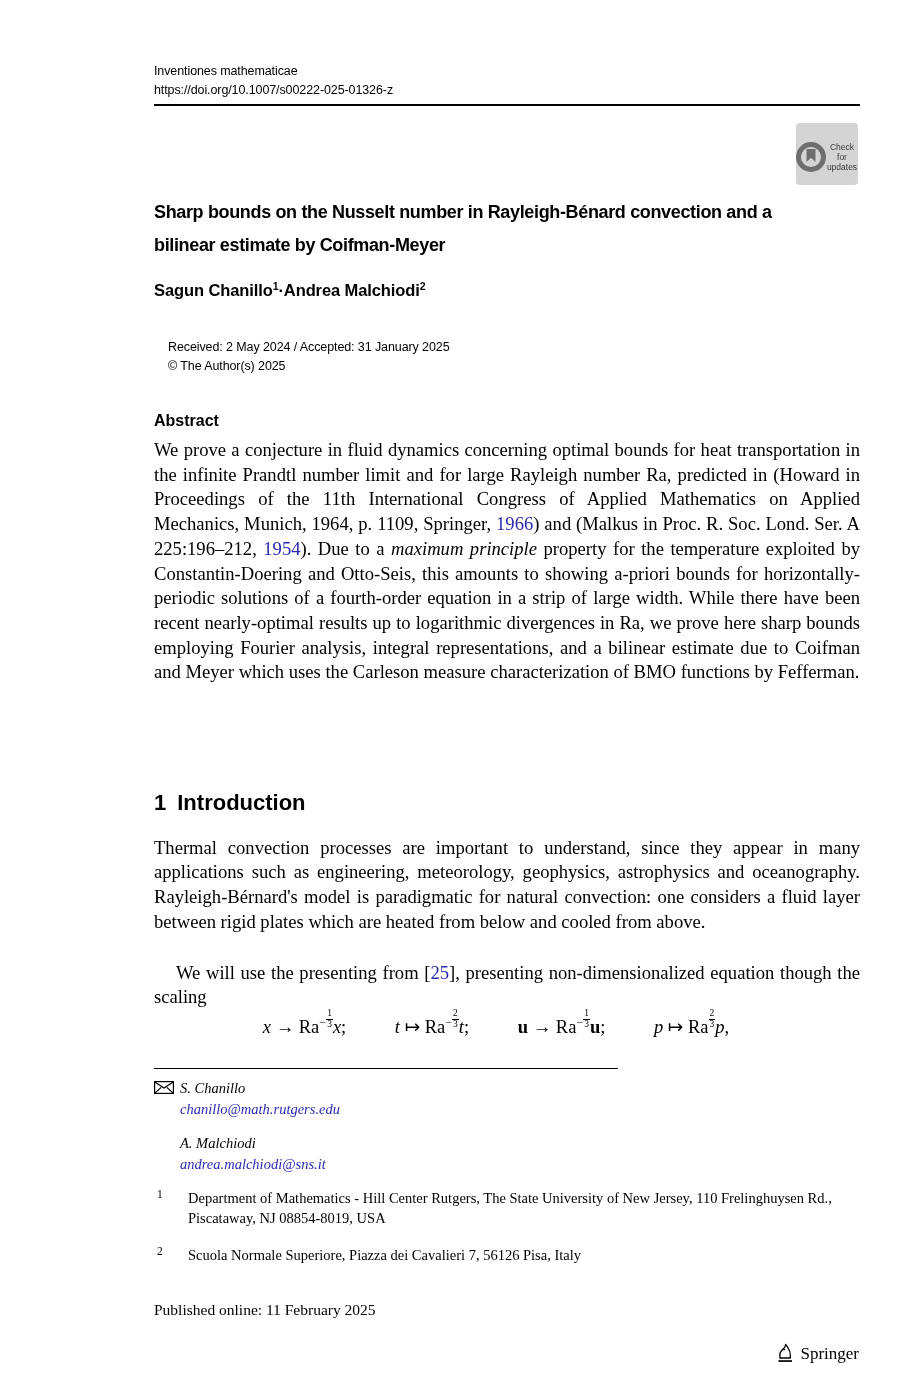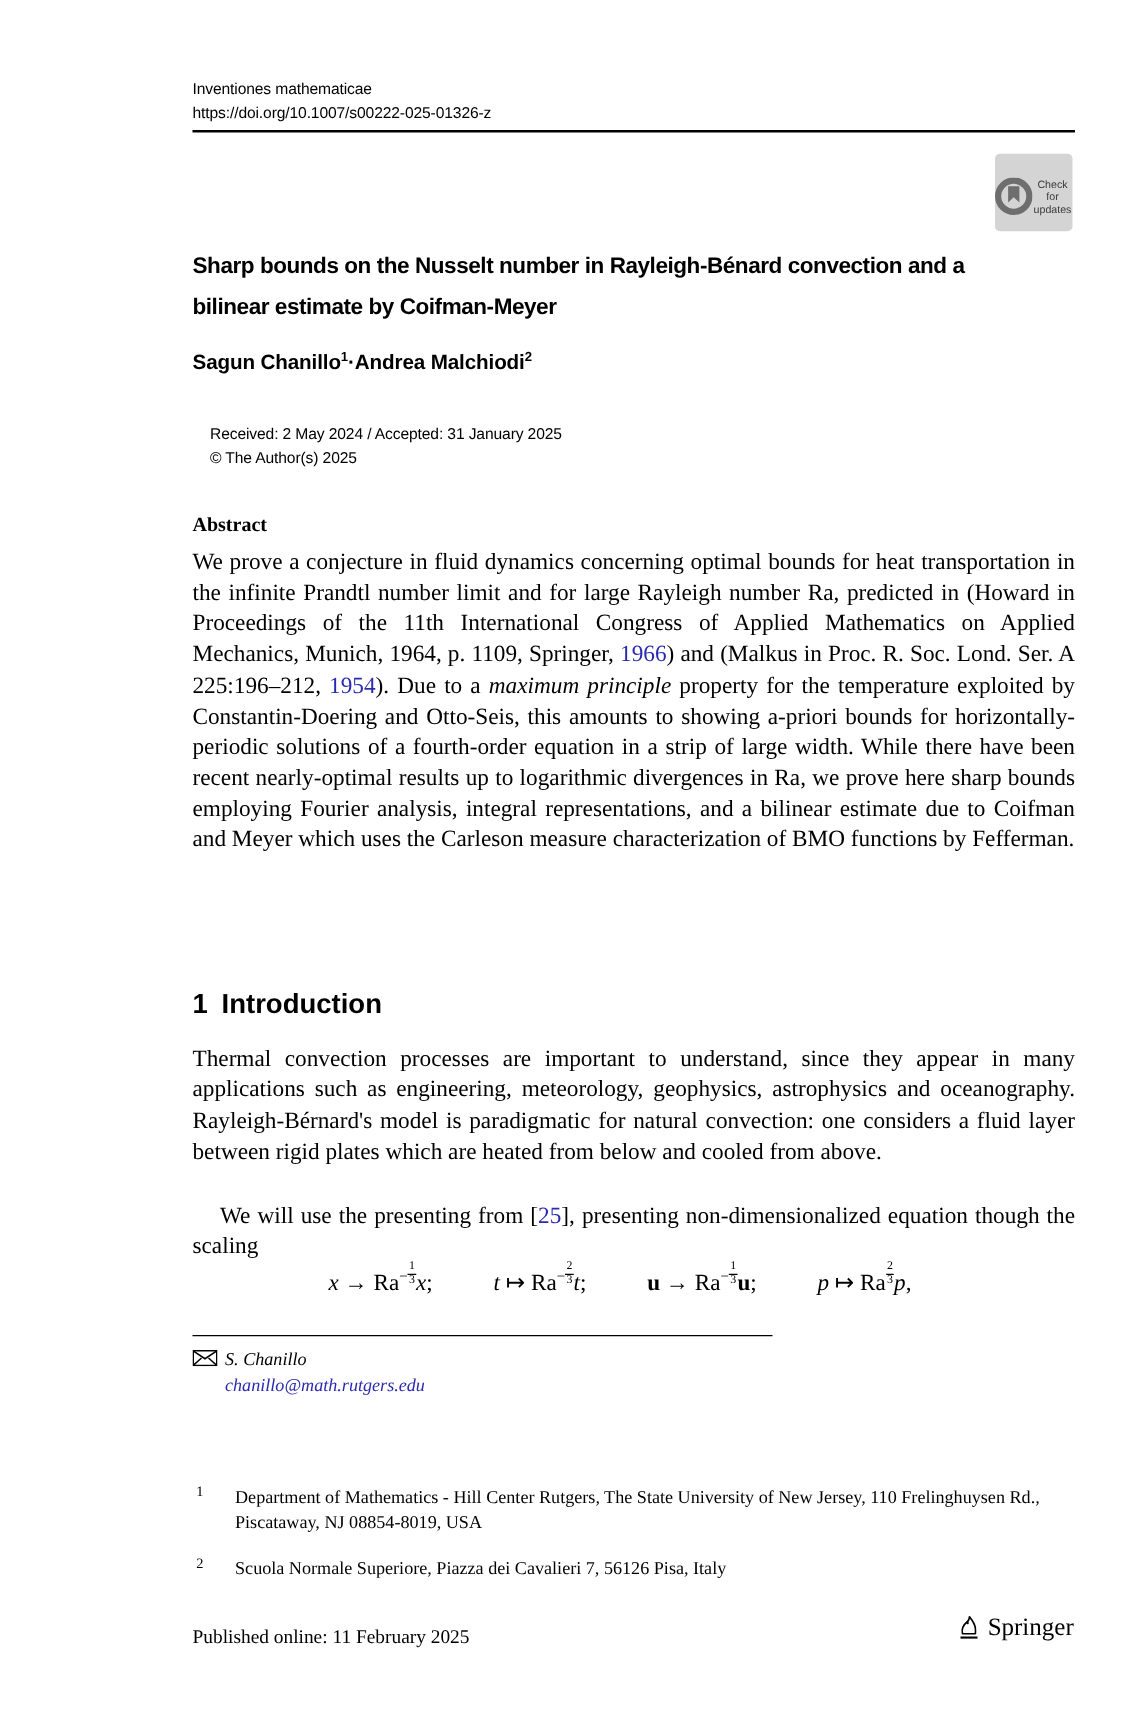--- a/index.html
+++ b/index.html
@@ -117,21 +117,21 @@
     font-size: 12.5px;
     line-height: 19px;
     letter-spacing: -0.1px;
   }
 
   
   .abstract-head {
     position: absolute;
     left: 106px;
     top: 412px;
-    font-family: Liberation Serif, serif;
+    font-family: Liberation Sans, sans-serif;
     font-weight: bold;
     font-size: 16px;
   }
   .abstract-body {
     position: absolute;
     left: 106px;
     top: 438px;
     width: 706px;
     font-size: 18.6px;
     line-height: 24.7px;
@@ -256,25 +256,25 @@
   
   .pub-online {
     position: absolute;
     left: 106px;
     top: 1301px;
     font-size: 15.5px;
   }
   .springer {
     position: absolute;
     right: 105px;
-    top: 1291px;
+    top: 1343px;
     display: flex;
     align-items: center;
     gap: 5px;
-    font-size: 20px;
+    font-size: 17px;
   }
   .springer-logo { width: 19px; height: 21px; }
 
   .cite { color: #2a2ab0; }
   .it { font-style: italic; }
 </style>
 </head>
 <body>
 
 <div class="page">
@@ -354,20 +354,24 @@
       <span class="env-icon">
         <svg width="20" height="13" viewBox="0 0 20 13">
           <rect x="0.6" y="0.6" width="18.8" height="11.8" fill="#fff" stroke="#000" stroke-width="1.2"></rect>
           <path d="M0.8 0.9 L10 7 L19.2 0.9" fill="none" stroke="#000" stroke-width="1.2"></path>
           <path d="M0.8 12.1 L7.2 6.4 M19.2 12.1 L12.8 6.4" fill="none" stroke="#000" stroke-width="1.2"></path>
         </svg>
       </span><span class="corresp-name">S. Chanillo</span>
       <span class="email">chanillo@math.rutgers.edu</span>
     </div>
     <div class="corresp-gap"></div>
+    <div>
+      <span class="corresp-block">A. Malchiodi</span>
+      <span class="email">andrea.malchiodi@sns.it</span>
+    </div>
   </div>
 
   <div class="affils">
     <div class="affil">
       <span class="affil-num">1</span>
       <span>Department of Mathematics - Hill Center Rutgers, The State University of New Jersey, 110 Frelinghuysen Rd., Piscataway, NJ 08854-8019, USA</span>
     </div>
     <div class="affil">
       <span class="affil-num">2</span>
       <span>Scuola Normale Superiore, Piazza dei Cavalieri 7, 56126 Pisa, Italy</span>

